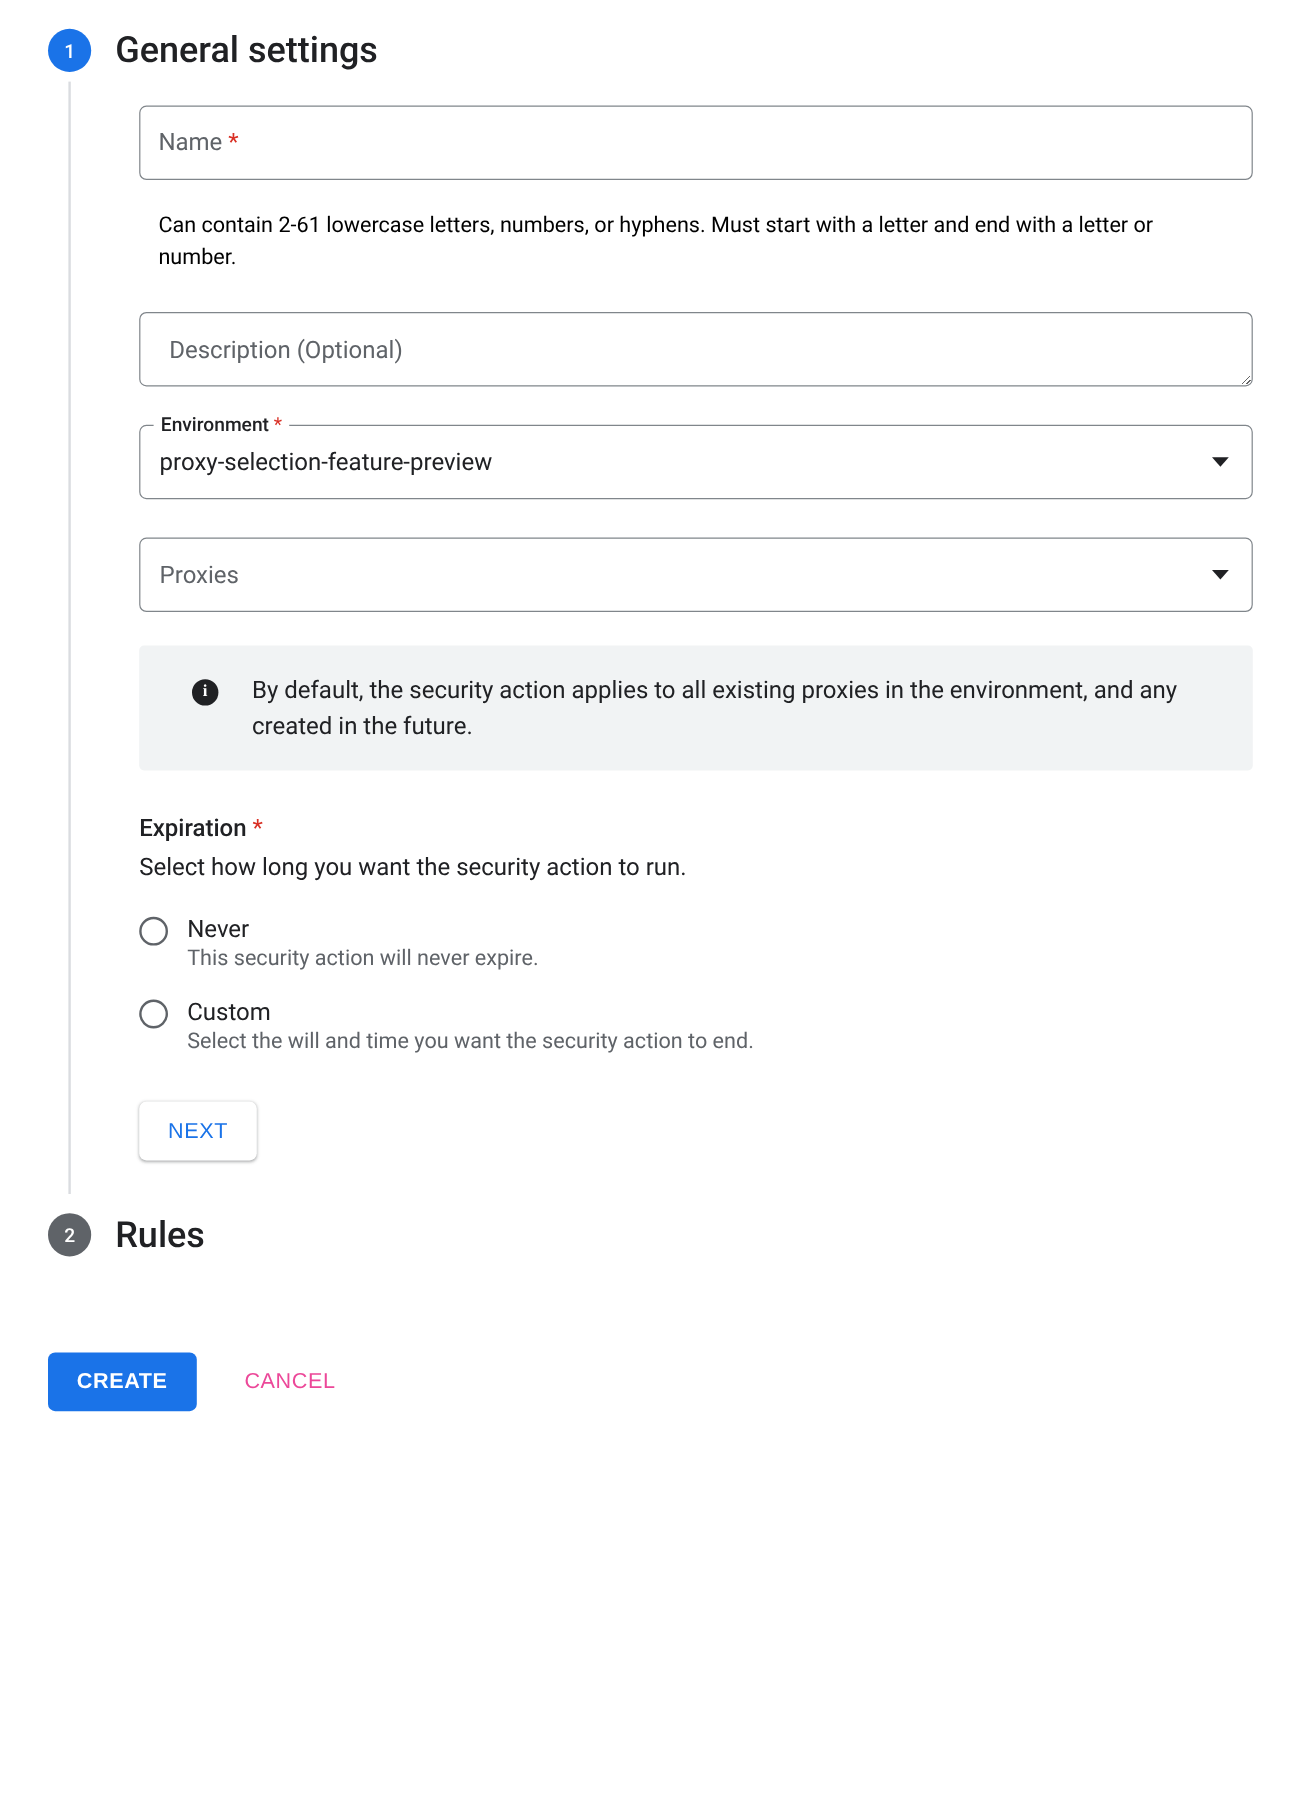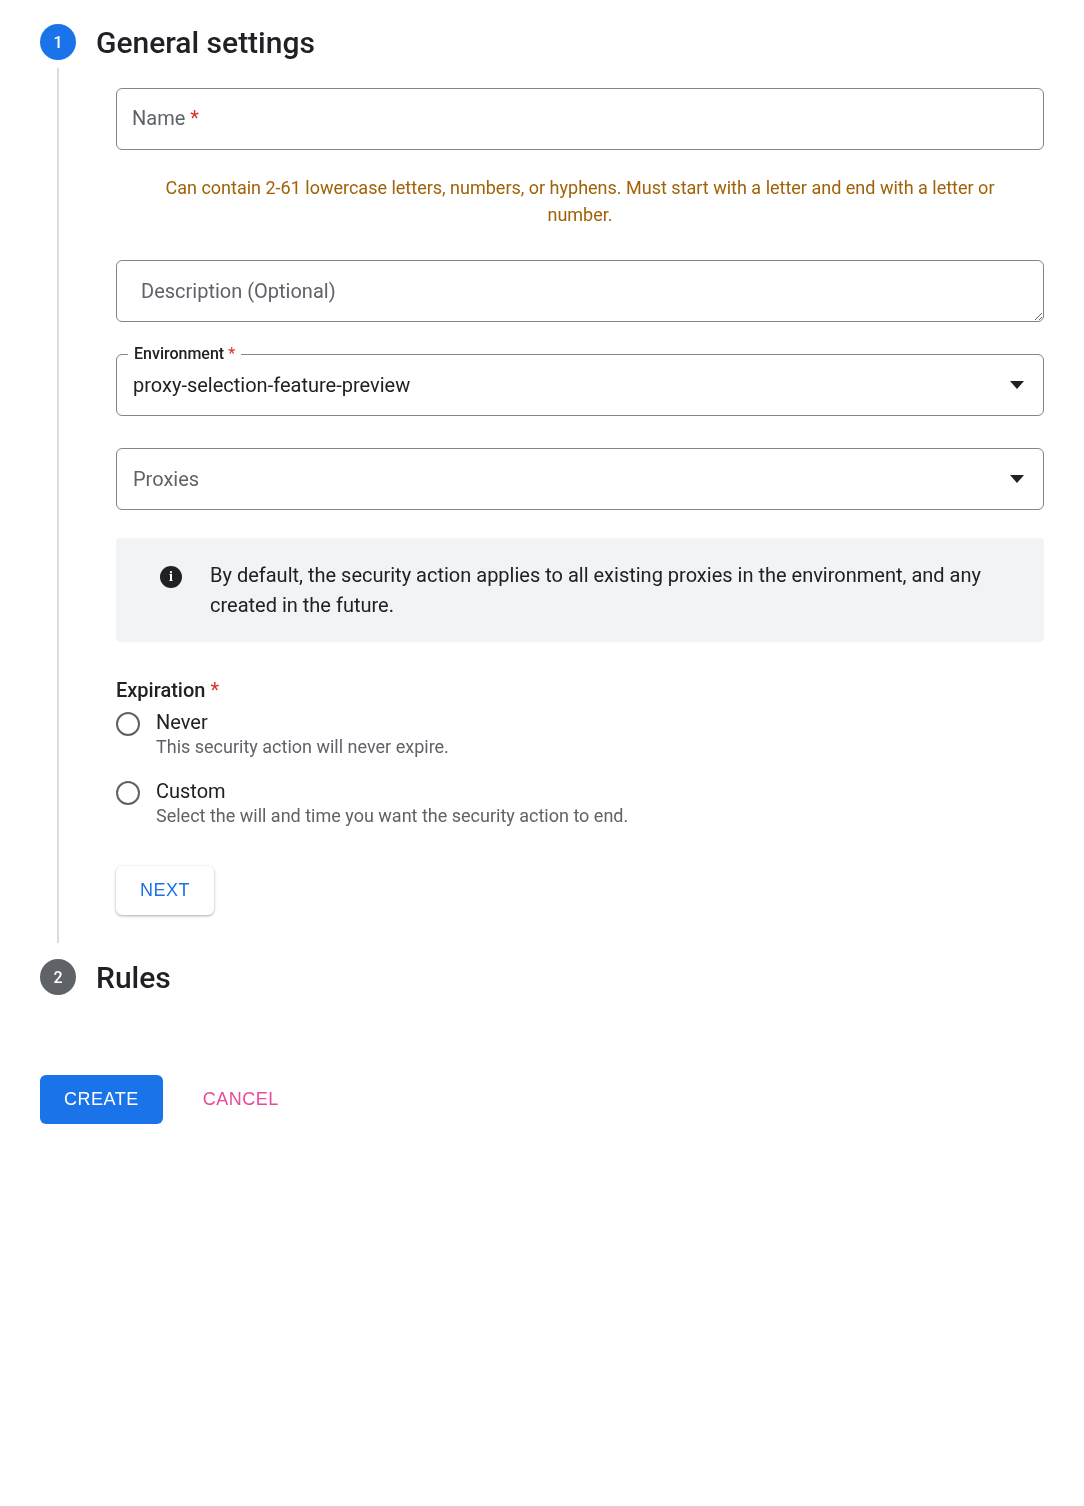--- a/index.html
+++ b/index.html
@@ -59,24 +59,23 @@
       left: 16px;
       top: 18px;
       font-size: 20px;
       color: #5f6368;
       pointer-events: none;
     }
     .placeholder-label .req { color: #d93025; }
     .rel { position: relative; }
     .helper-text {
       font-size: 18px;
-      color: #a16207;
+      color: #000000;
       line-height: 1.5;
       padding: 6px 16px 0 16px;
-      text-align: center;
     }
     textarea.text-field {
       resize: both;
       min-height: 62px;
       height: 62px;
       padding-left: 24px;
     }
     .select-wrap { position: relative; }
     .floated-label {
       position: absolute;
@@ -200,21 +199,21 @@
       gap: 40px;
       margin-top: 80px;
       padding-left: 0;
     }
     .btn-primary {
       background: #1a73e8;
       color: #fff;
       border: none;
       padding: 14px 24px;
       font-size: 18px;
-      font-weight: 400;
+      font-weight: 700;
       letter-spacing: 0.5px;
       border-radius: 6px;
       cursor: pointer;
     }
     .btn-flat {
       background: none;
       border: none;
       color: #ec4899;
       font-size: 18px;
       font-weight: 500;
@@ -268,20 +267,21 @@
   
   <div class="info-banner">
     <div class="info-icon">i</div>
     <div class="info-text">By default, the security action applies to all existing proxies in the environment, and any created in the future.</div>
   </div>
 
   
   <div class="section-label">
     <span>Expiration</span> <span class="req">*</span>
   </div>
+  <div class="section-sub">Select how long you want the security action to run.</div>
 
   <div class="radio-row">
     <div class="radio-circle"></div>
     <div class="radio-text">
       <div class="r-title">Never</div>
       <div class="r-sub">This security action will never expire.</div>
     </div>
   </div>
 
   <div class="radio-row">

